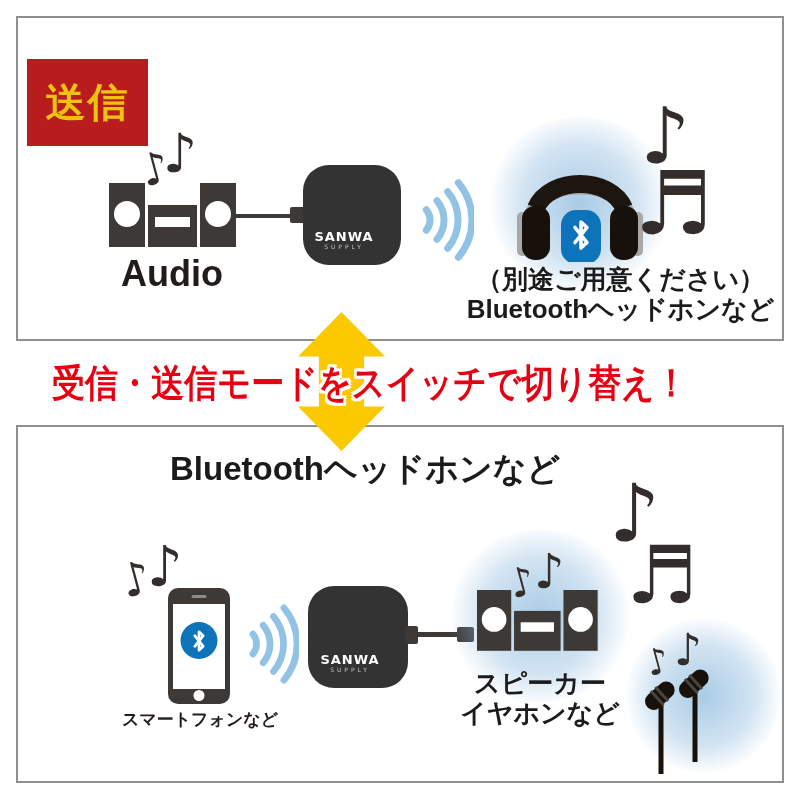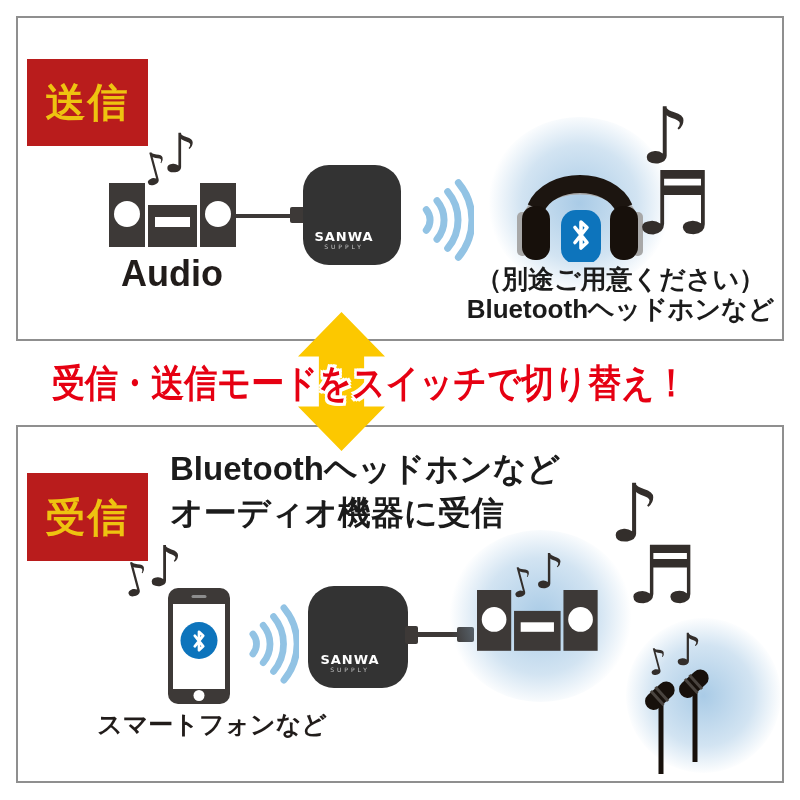--- a/index.html
+++ b/index.html
@@ -134,43 +134,39 @@
   <div class="caption" style="left:463px;top:264px;width:315px;">
     <div>（別途ご用意ください）</div>
     <div>Bluetoothヘッドホンなど</div>
   </div>
 
   <div class="double-arrow"></div>
   <div class="banner-text">受信・送信モードをスイッチで切り替え！</div>
 
   <section class="panel panel-bottom"></section>
 
-  <div class="badge badge-rx">
-    <span>受信</span>
-  </div>
 
   <div class="heading heading-rx">
     <div>Bluetoothヘッドホンなど</div>
-    <div>オーディオ機器に受信</div>
   </div>
 
   <span class="note" style="left:121px;top:556px;font-size:46px;transform:rotate(-15deg);">♪</span>
   <span class="note" style="left:147px;top:539px;font-size:56px;">♪</span>
 
   <div class="phone">
     <div class="slit"></div>
     <div class="screen"></div>
     <div class="bt-circle">
       <svg width="17" height="26" viewBox="0 0 24 36">
         <path d="M6 10.5 L18 25.5 L12 31 L12 5 L18 10.5 L6 25.5" fill="none" stroke="#fff" stroke-width="3.8" stroke-linecap="round" stroke-linejoin="round"></path>
       </svg>
     </div>
     <div class="home"></div>
   </div>
-  <div class="label" style="left:96px;top:708px;width:232px;font-size:25px;">スマートフォンなど</div>
+  <div class="label" style="left:84px;top:708px;width:232px;font-size:17px;">スマートフォンなど</div>
 
   <svg class="waves" style="left:241px;top:594px;" width="58" height="100" viewBox="0 0 60 100">
     <g fill="none" stroke="#92c3e4" stroke-width="7" stroke-linecap="round">
       <path d="M12.3 39.7 A16 16 0 0 1 12.3 60.3"></path>
       <path d="M23 30.7 A30 30 0 0 1 23 69.3"></path>
       <path d="M33.7 21.7 A44 44 0 0 1 33.7 78.3"></path>
       <path d="M44.4 12.7 A58 58 0 0 1 44.4 87.3"></path>
     </g>
   </svg>
 
@@ -195,20 +191,24 @@
         <div class="hole"></div>
       </div>
     <div class="mid">
         <div class="slot"></div>
       </div>
     <div class="sp" style="left:91px;">
         <div class="hole"></div>
       </div>
   </div>
 
+  <div class="caption" style="left:428px;top:668px;width:224px;">
+    <div>スピーカー</div>
+    <div>イヤホンなど</div>
+  </div>
 
   <span class="note" style="left:609px;top:474px;font-size:80px;">♪</span>
   <span class="note" style="left:626px;top:536px;font-size:80px;">♬</span>
 
   <div class="glow" style="left:626px;top:618px;width:155px;height:155px;"></div>
 
   <span class="note" style="left:646px;top:644px;font-size:36px;transform:rotate(-15deg);">♪</span>
   <span class="note" style="left:674px;top:628px;font-size:44px;">♪</span>
 
   <svg style="position:absolute;left:636px;top:664px;" width="82" height="114" viewBox="0 0 82 114">

